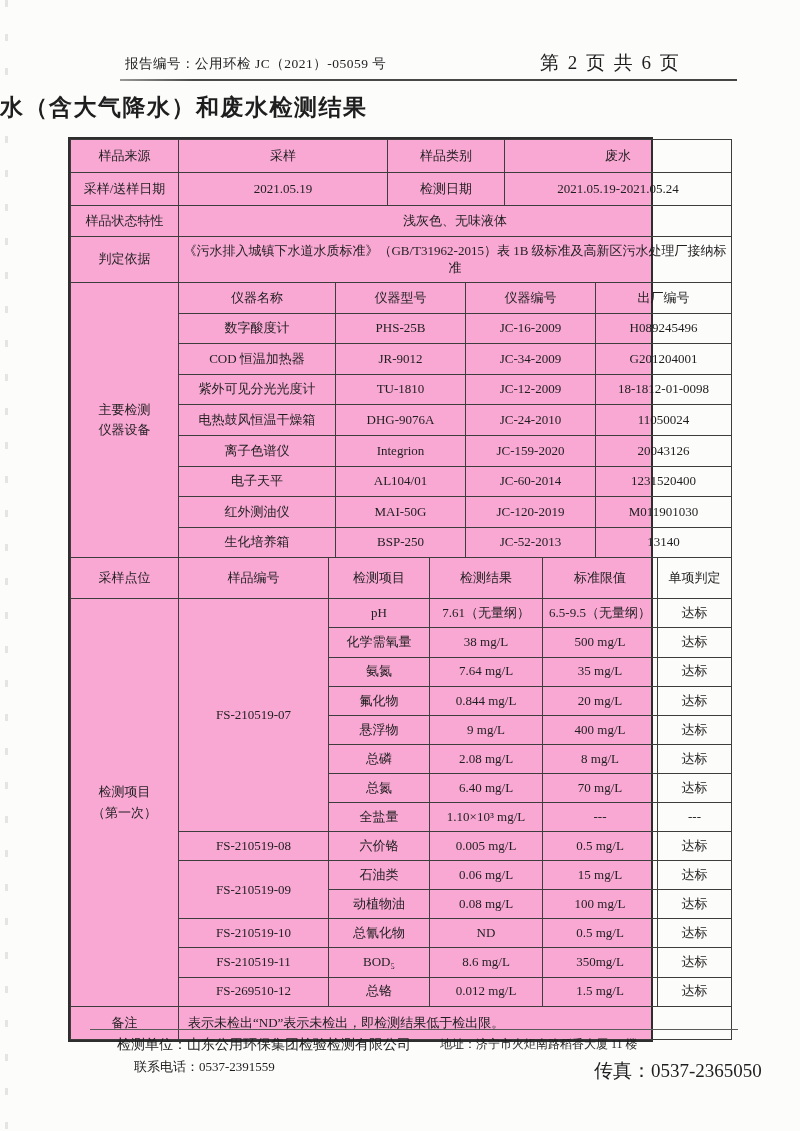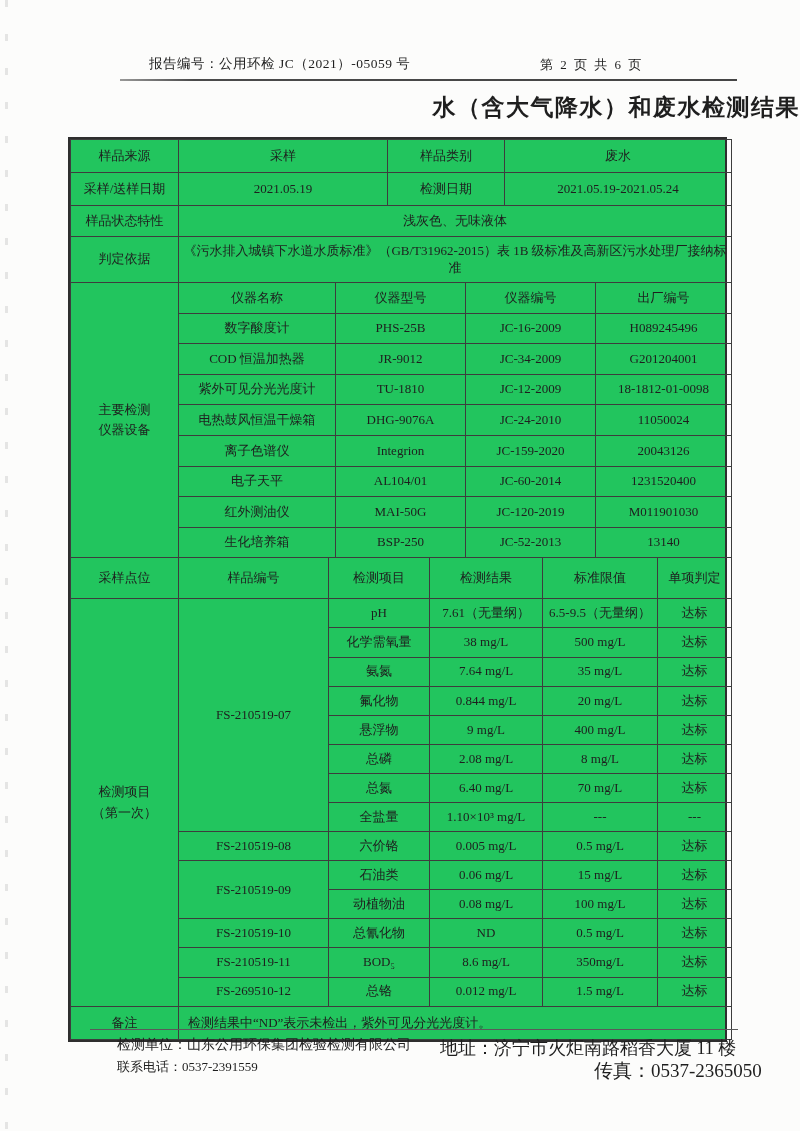--- a/index.html
+++ b/index.html
@@ -10,45 +10,45 @@
     background:#fcfcfb;
     font-family:"Liberation Serif","DejaVu Serif",serif;
     color:#1e1e1e;
     overflow:hidden;
   }
   .edge-artifact{
     position:absolute;left:5px;top:0;width:3px;height:100%;
     background:repeating-linear-gradient(180deg,rgba(140,140,140,.38) 0 7px,transparent 7px 34px);
     opacity:.55;
   }
-  .hdr-left{position:absolute;left:125px;top:55px;font-size:13.5px;letter-spacing:.5px;margin-left:24px;}
-  .hdr-right{position:absolute;left:540px;top:56px;font-size:13px;letter-spacing:2px;}
+  .hdr-left{position:absolute;left:125px;top:55px;font-size:13.5px;letter-spacing:.5px;}
+  .hdr-right{position:absolute;left:540px;top:50px;font-size:19px;letter-spacing:2px;}
   .hdr-rule{position:absolute;left:120px;top:79px;width:617px;height:2px;
     background:linear-gradient(90deg,rgba(70,70,70,.55),#4a4a4a 12%,#454545);}
-  .doc-title{position:absolute;left:0;top:92px;width:100%;text-align:right;
+  .doc-title{position:absolute;left:0;top:92px;width:100%;text-align:left;
     font-size:23px;font-weight:bold;letter-spacing:1.5px;margin:0;}
-  .tablewrap{position:absolute;left:68px;top:137px;width:659px;
-    border:2px solid #2e2e2e;box-sizing:border-box;background:#22c55e;}
+  .tablewrap{position:absolute;left:68px;top:137px;width:585px;
+    border:2px solid #2e2e2e;box-sizing:border-box;background:#f9a8d4;}
   table.t{border-collapse:collapse;table-layout:fixed;width:100%;}
   table.t + table.t{margin-top:-1px;}
   .t td{border:1px solid #3d3d3d;text-align:center;vertical-align:middle;
     font-size:13px;padding:1px 2px;line-height:1.25;overflow:hidden;}
   .h30 td{height:30px}
   .h28 td{height:28px}
   .h43 td{height:43px}
   .hins td{height:27.6px}
   .hrh td{height:38px}
   .hrr td{height:26.1px}
   .hnote td{height:30px}
   td.leftpad{text-align:left;padding-left:9px;}
   .two-line{line-height:1.55;}
   .footer-rule{position:absolute;left:90px;top:1029px;width:648px;height:1px;background:#5a5a5a;}
   .f-unit{position:absolute;left:117px;top:1036px;font-size:14px;}
-  .f-addr{position:absolute;left:440px;top:1036px;font-size:18px;}
-  .f-phone{position:absolute;left:117px;top:1058px;font-size:13px;}
+  .f-addr{position:absolute;left:440px;top:1036px;font-size:12px;}
+  .f-phone{position:absolute;left:134px;top:1058px;font-size:13px;}
   .f-fax{position:absolute;left:594px;top:1058px;font-size:19px;}
 </style>
 </head>
 <body>
 
 <div class="page">
   <div class="edge-artifact"></div>
 
   <div class="hdr-left">报告编号：公用环检 JC（2021）-05059 号</div>
   <div class="hdr-right">第 2 页 共 6 页</div>
@@ -279,21 +279,21 @@
       </table>
 
     <table class="t">
       <colgroup>
           <col style="width:108px">
           <col style="width:553px">
         </colgroup>
       <tbody>
           <tr class="hnote">
         <td>备注</td>
-        <td class="leftpad">检测结果中“ND”表示未检出，紫外可见分光光度计。</td>
+        <td class="leftpad">表示未检出“ND”表示未检出，即检测结果低于检出限。</td>
       </tr>
     </tbody>
       </table>
 
   </div>
 
   <div class="footer-rule"></div>
   <div class="f-unit">检测单位：山东公用环保集团检验检测有限公司</div>
   <div class="f-addr">地址：济宁市火炬南路稻香大厦 11 楼</div>
   <div class="f-phone">联系电话：0537-2391559</div>

